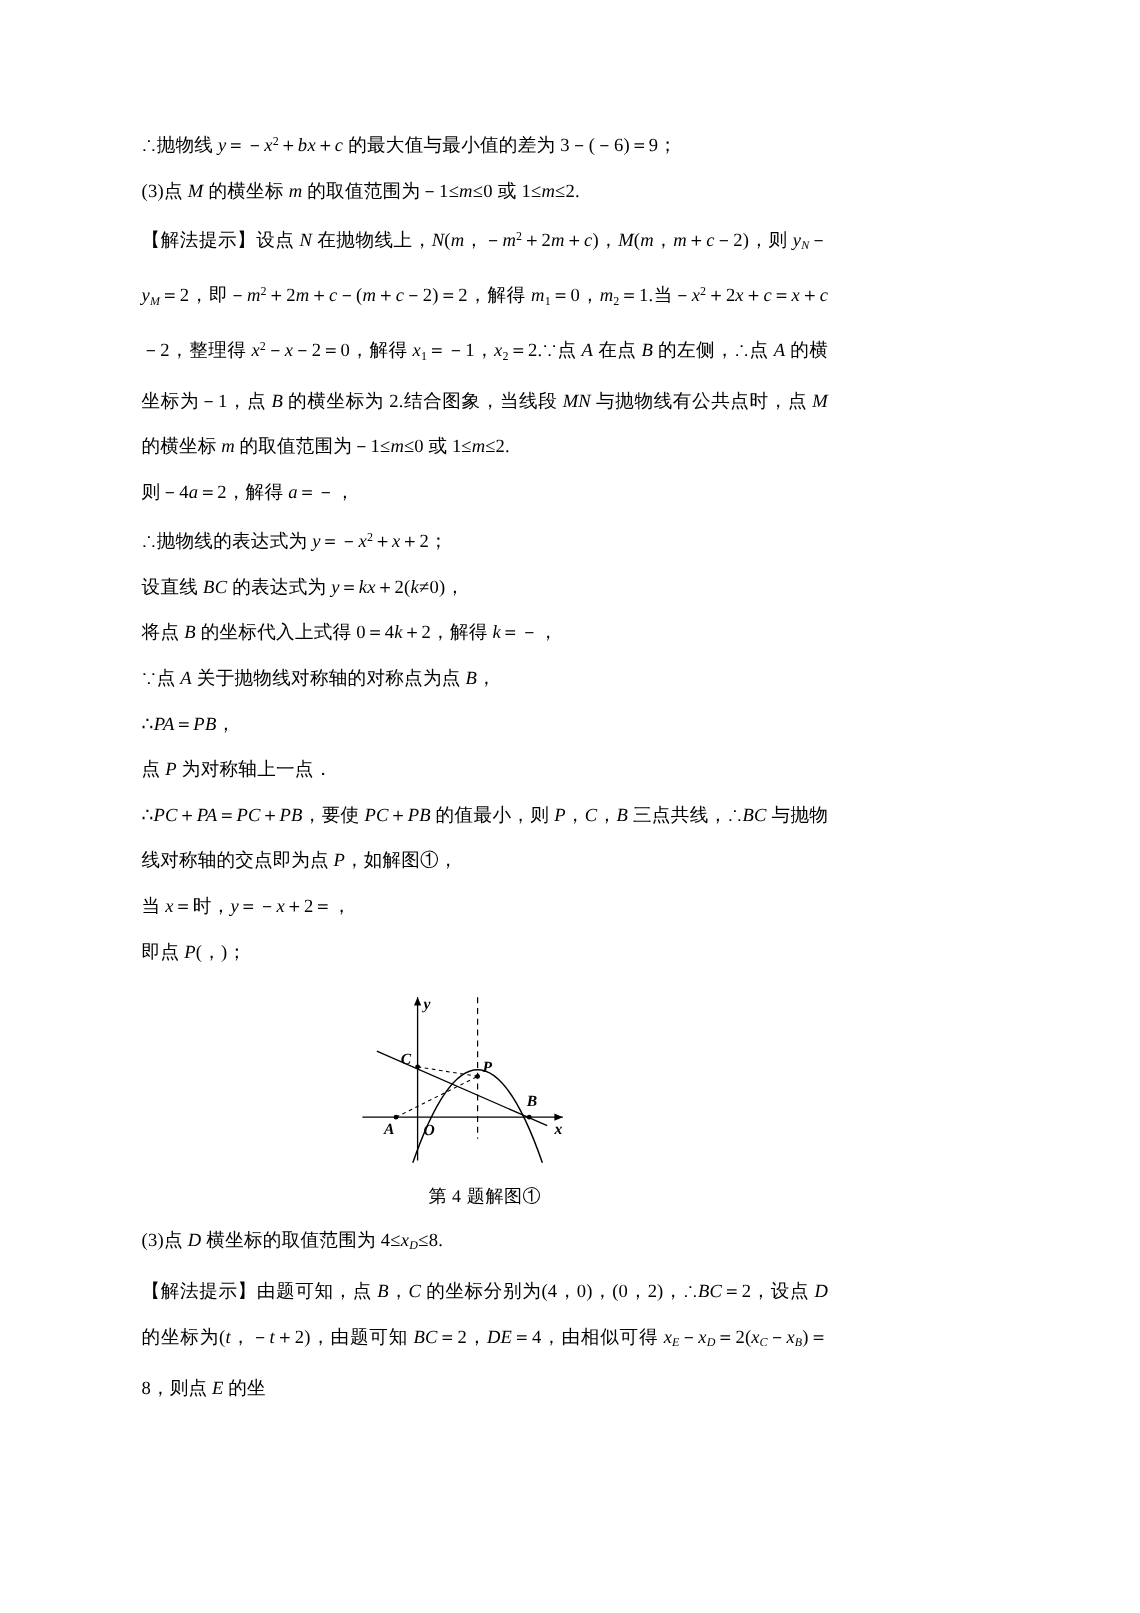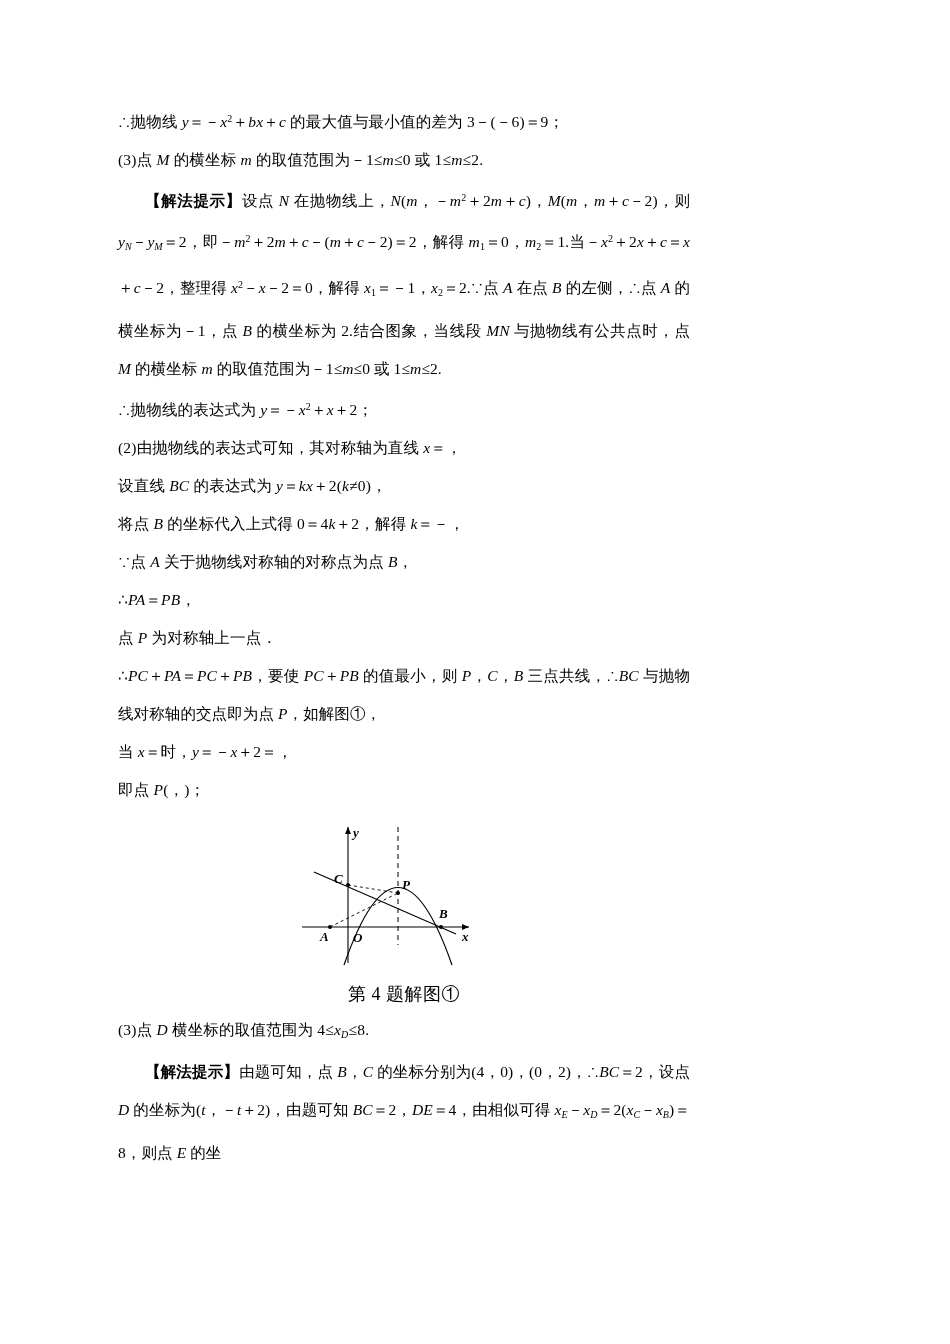--- a/index.html
+++ b/index.html
@@ -35,40 +35,39 @@
     line-height: 38px;
     letter-spacing: 0.1px;
     text-align: justify;
     text-justify: inter-ideograph;
   }
   i.m, .it {
     font-family: "Liberation Serif", serif;
     font-style: italic;
   }
   .bold {
-    font-weight: bold;
-    margin-left: 27px;
+    font-weight: normal;
   }
   sub {
     font-size: 10px;
     vertical-align: -0.28em;
   }
   sup {
     font-size: 10px;
     vertical-align: 0.5em;
   }
   .figure-wrap {
     width: 100%;
     display: flex;
     flex-direction: column;
     align-items: center;
     margin-top: 6px;
   }
   .figure-caption {
-    font-size: 18px;
+    font-size: 15px;
     line-height: 34px;
     margin-top: 2px;
     letter-spacing: 0.5px;
     text-align: right;
   }
   svg { display: block; }
 </style>
 </head>
 <body>
 
@@ -80,24 +79,24 @@
 
   <div class="line">
     (3)点 <i class="m">M</i> 的横坐标 <i class="m">m</i> 的取值范围为－1≤<i class="m">m</i>≤0 或 1≤<i class="m">m</i>≤2.
   </div>
 
   <div class="para">
     <span class="bold">【解法提示】</span>设点 <i class="m">N</i> 在抛物线上，<i class="m">N</i>(<i class="m">m</i>，－<i class="m">m</i><sup>2</sup>＋2<i class="m">m</i>＋<i class="m">c</i>)，<i class="m">M</i>(<i class="m">m</i>，<i class="m">m</i>＋<i class="m">c</i>－2)，则 <i class="m">y<sub>N</sub></i>－<i class="m">y<sub>M</sub></i>＝2，即－<i class="m">m</i><sup>2</sup>＋2<i class="m">m</i>＋<i class="m">c</i>－(<i class="m">m</i>＋<i class="m">c</i>－2)＝2，解得 <i class="m">m</i><sub>1</sub>＝0，<i class="m">m</i><sub>2</sub>＝1.当－<i class="m">x</i><sup>2</sup>＋2<i class="m">x</i>＋<i class="m">c</i>＝<i class="m">x</i>＋<i class="m">c</i>－2，整理得 <i class="m">x</i><sup>2</sup>－<i class="m">x</i>－2＝0，解得 <i class="m">x</i><sub>1</sub>＝－1，<i class="m">x</i><sub>2</sub>＝2.∵点 <i class="m">A</i> 在点 <i class="m">B</i> 的左侧，∴点 <i class="m">A</i> 的横坐标为－1，点 <i class="m">B</i> 的横坐标为 2.结合图象，当线段 <i class="m">MN</i> 与抛物线有公共点时，点 <i class="m">M</i> 的横坐标 <i class="m">m</i> 的取值范围为－1≤<i class="m">m</i>≤0 或 1≤<i class="m">m</i>≤2.
   </div>
 
   <div class="line">
-    ∴抛物线的表达式为 <i class="m">y</i>＝－<i class="m">x</i><sup>2</sup>＋<i class="m">x</i>＋2；
+    则－4<i class="m">a</i>＝2，解得 <i class="m">a</i>＝－，
   </div>
   <div class="line">
-    (2)由抛物线的表达式可知，其对称轴为直线 <i class="m">x</i>＝，
+    ∴抛物线的表达式为 <i class="m">y</i>＝－<i class="m">x</i><sup>2</sup>＋<i class="m">x</i>＋2；
   </div>
   <div class="line">
     设直线 <i class="m">BC</i> 的表达式为 <i class="m">y</i>＝<i class="m">kx</i>＋2(<i class="m">k</i>≠0)，
   </div>
   <div class="line">
     将点 <i class="m">B</i> 的坐标代入上式得 0＝4<i class="m">k</i>＋2，解得 <i class="m">k</i>＝－，
   </div>
   <div class="line">
     ∵点 <i class="m">A</i> 关于抛物线对称轴的对称点为点 <i class="m">B</i>，
   </div>

